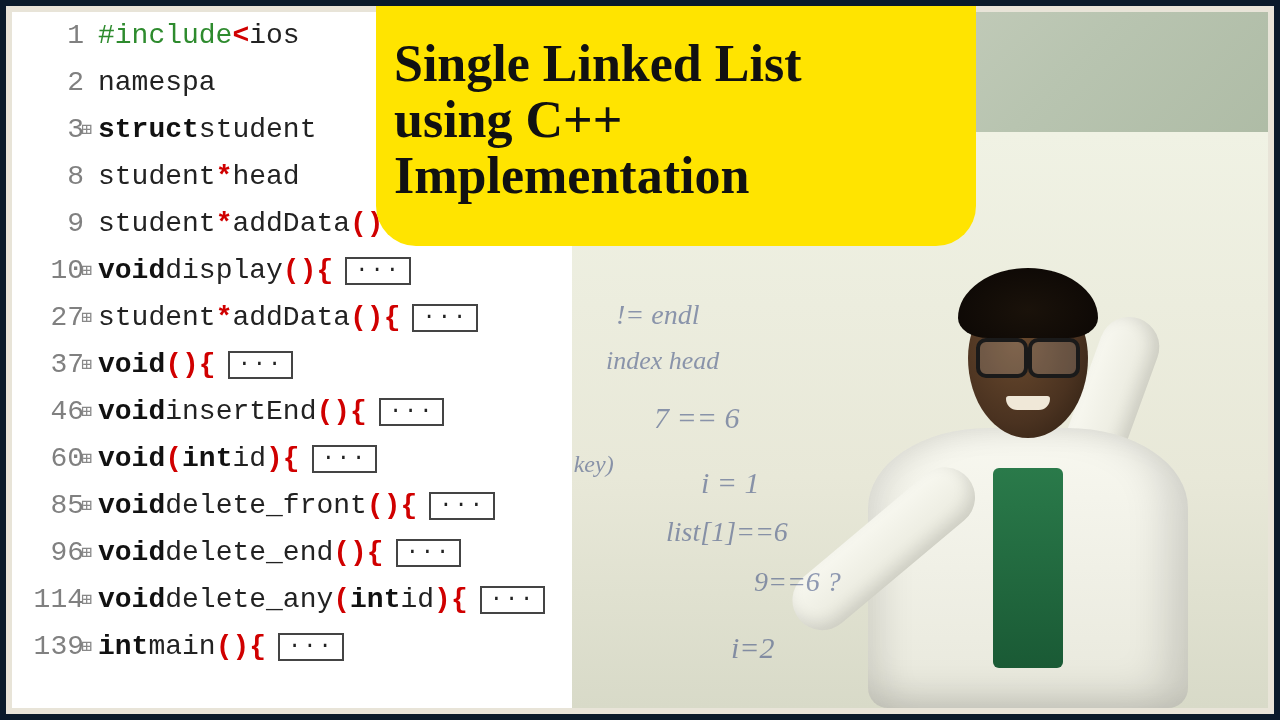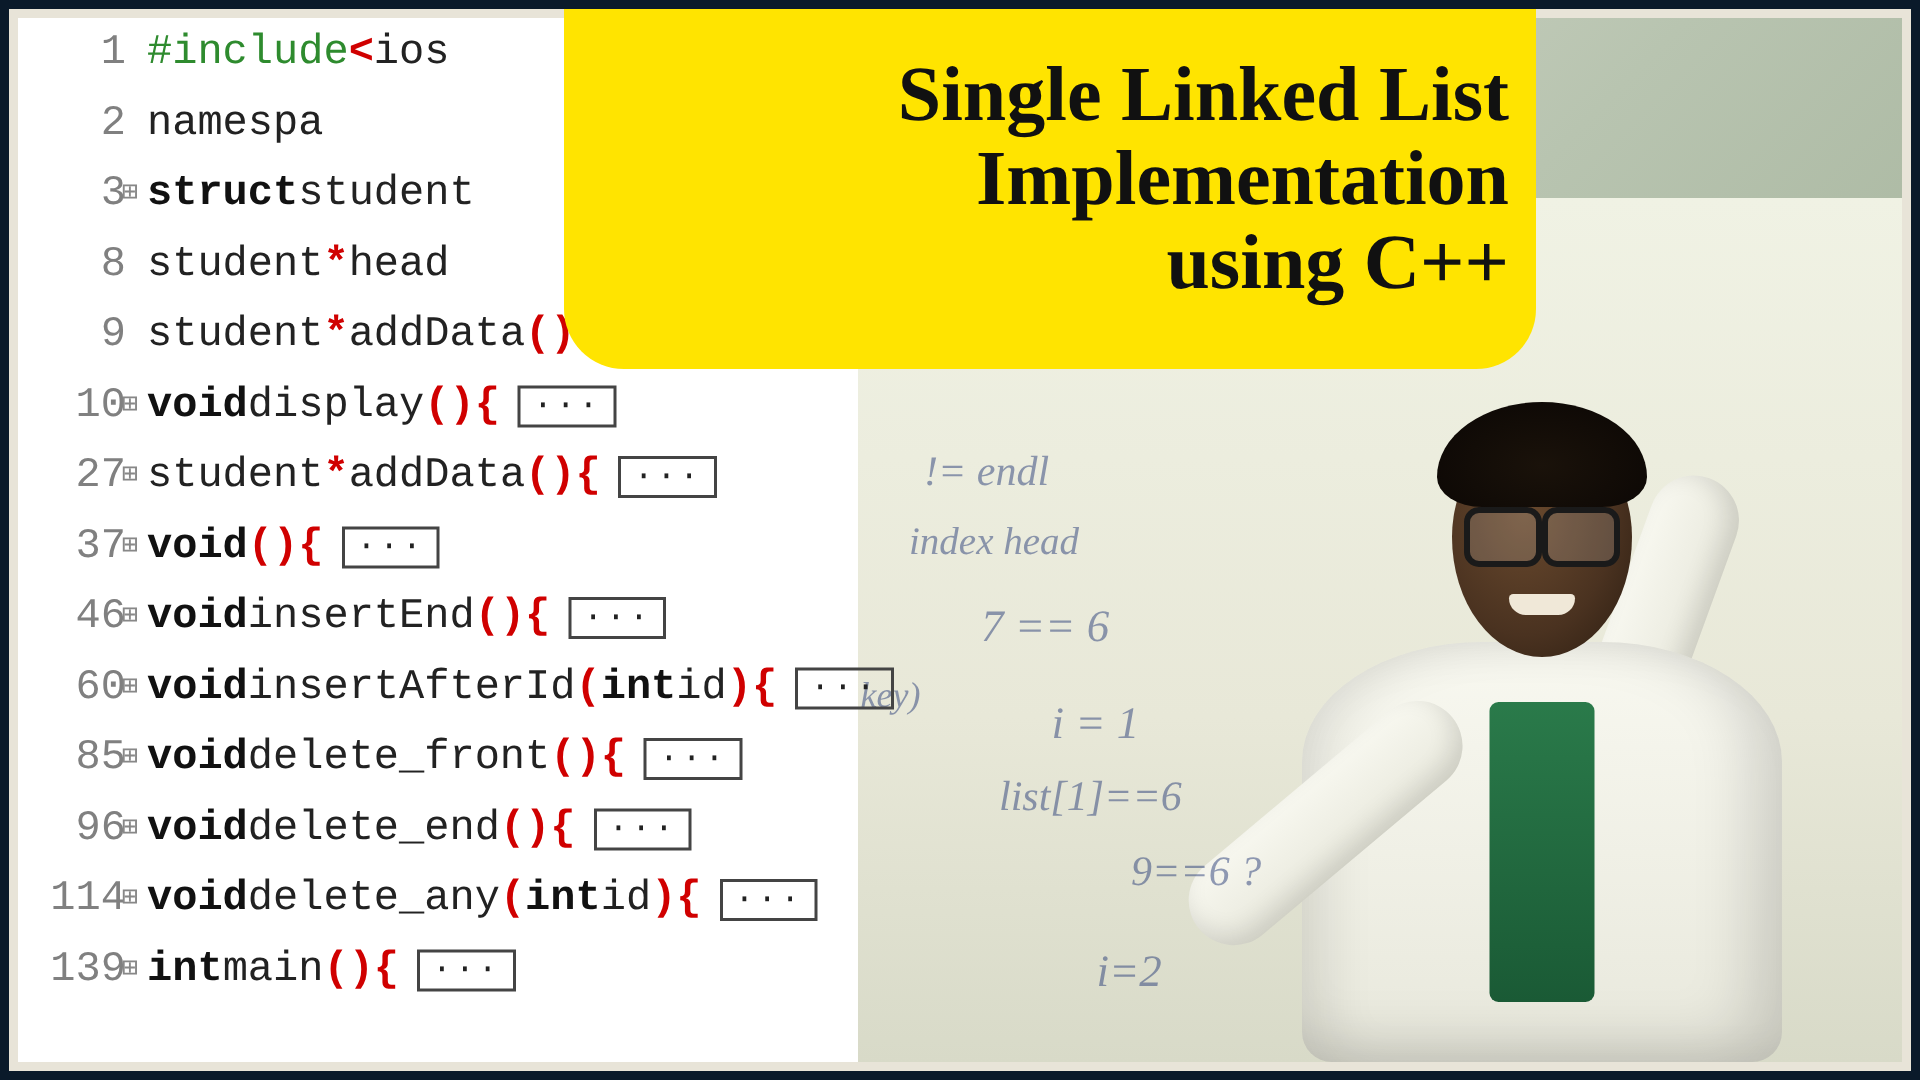--- a/index.html
+++ b/index.html
@@ -195,27 +195,27 @@
     font-size: 22px;
     letter-spacing: 2px;
     color: #222;
   }
 
   
   .title-banner {
     position: absolute;
     top: 0;
     left: 370px;
-    width: 648px;
+    width: 600px;
     height: 240px;
     background: #ffe400;
     z-index: 3;
     display: flex;
     flex-direction: column;
-    align-items: flex-end;
+    align-items: flex-start;
     justify-content: center;
     border-radius: 0 0 40px 40px;
     padding: 6px 18px 18px;
   }
   .title-banner span {
     font-family: Georgia, 'Times New Roman', serif;
     font-weight: 700;
     font-size: 52px;
     line-height: 1.08;
     color: #111;
@@ -324,21 +324,20 @@
             <span class="tok-kw">void </span>
             <span>insertEnd</span>
             <span class="tok-punct">(){</span>
             <span class="fold-box">···</span>
           </div>
         </div>
         <div class="code-line">
           <div class="gutter">60<span class="fold-marker">⊞</span></div>
           <div class="code">
             <span class="tok-kw">void </span>
-            <span>insertAfterId</span>
             <span class="tok-punct">(</span>
             <span class="tok-kw">int </span>
             <span>id</span>
             <span class="tok-punct">){</span>
             <span class="fold-box">···</span>
           </div>
         </div>
         <div class="code-line">
           <div class="gutter">85<span class="fold-marker">⊞</span></div>
           <div class="code">
@@ -376,17 +375,17 @@
             <span>main</span>
             <span class="tok-punct">(){</span>
             <span class="fold-box">···</span>
           </div>
         </div>
       </div>
   </div>
 
   <div class="title-banner">
     <span>Single Linked List</span>
+    <span>using C++</span>
     <span>Implementation</span>
-    <span>using C++</span>
   </div>
 
 </div>
 
 </body></html>

